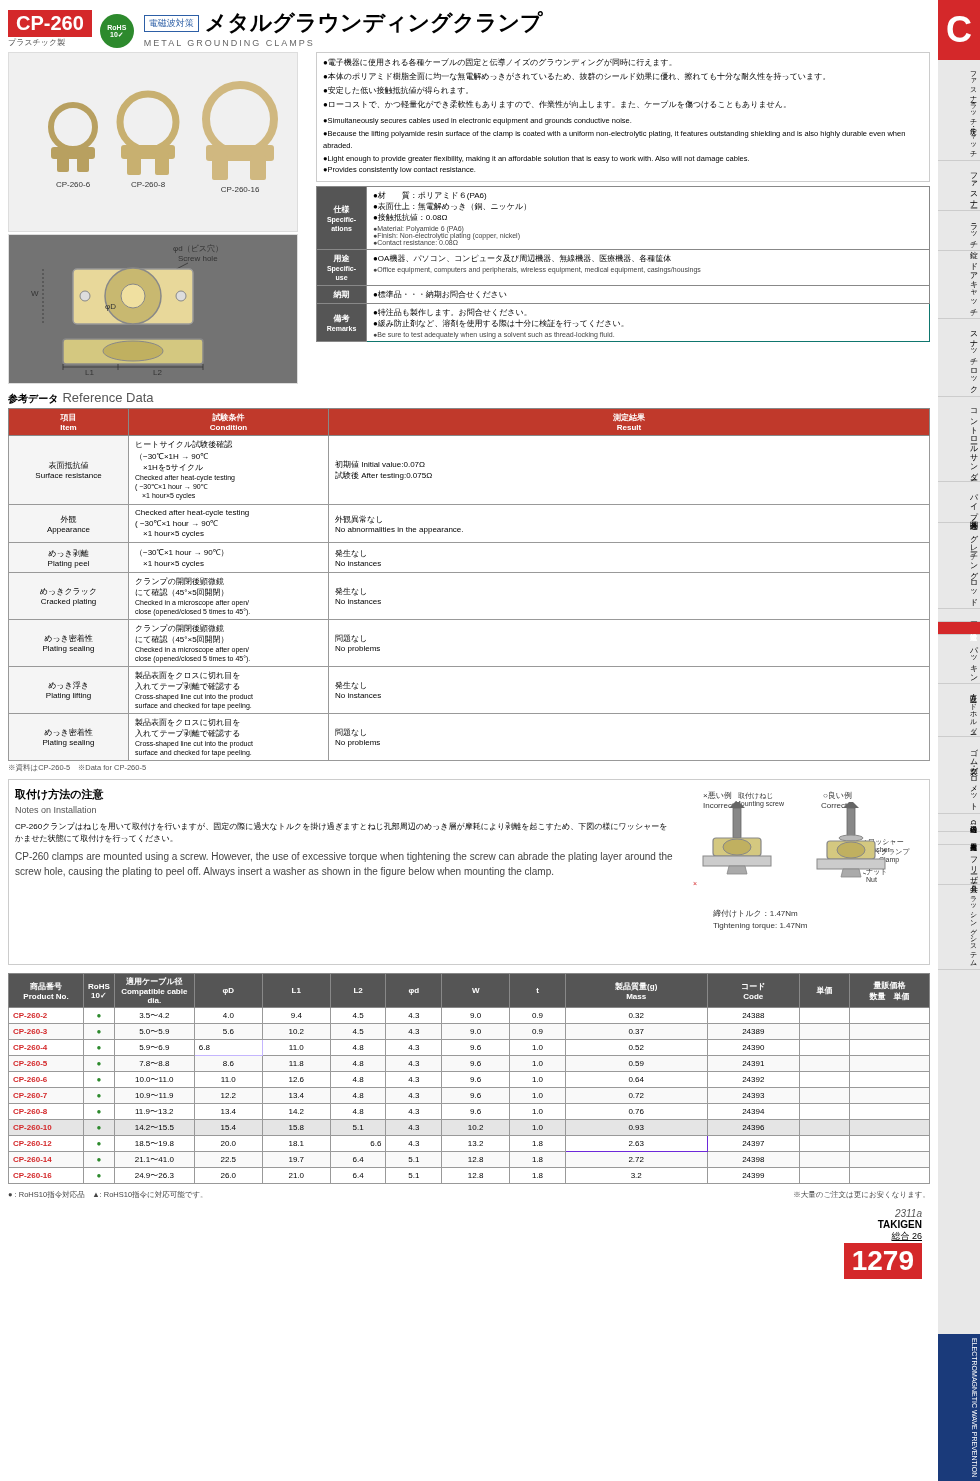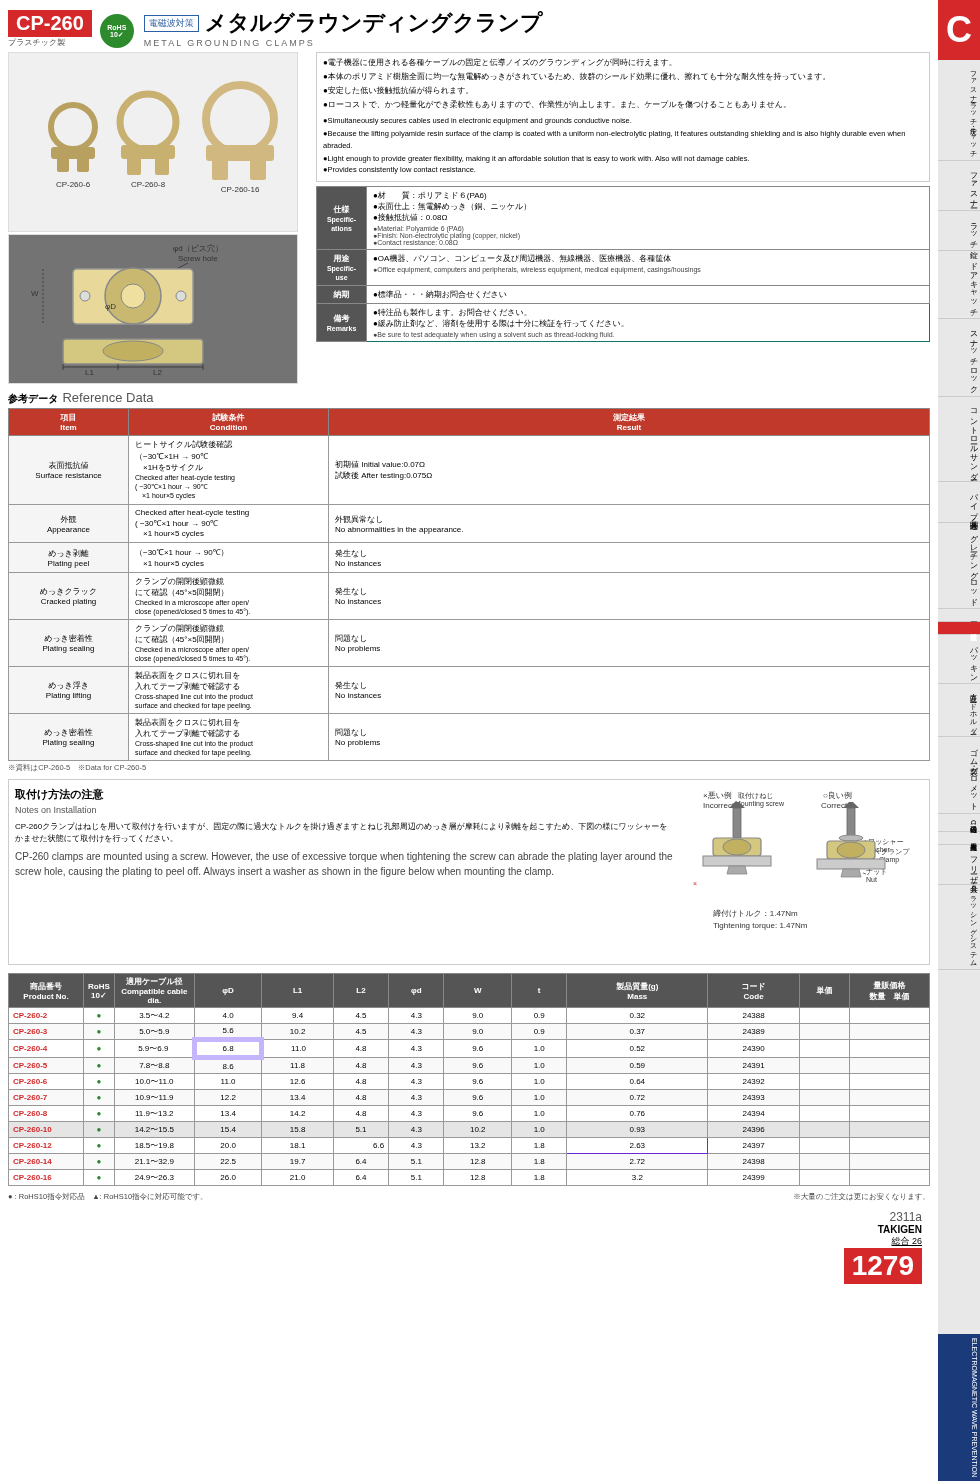--- a/index.html
+++ b/index.html
@@ -353,21 +353,21 @@
             <td style="border:1px solid #999; padding:2px 4px; text-align:center;">0.9</td>
             <td style="border:1px solid #999; padding:2px 4px; text-align:center;">0.37</td>
             <td style="border:1px solid #999; padding:2px 4px; text-align:center;">24389</td>
             <td style="border:1px solid #999; padding:2px 4px;"></td>
             <td style="border:1px solid #999; padding:2px 4px;"></td>
           </tr>
           <tr>
             <td style="border:1px solid #999; padding:2px 4px; color:#d4282a; font-weight:bold;">CP-260-4</td>
             <td style="border:1px solid #999; padding:2px 4px; text-align:center; color:#2d8a2d;">●</td>
             <td style="border:1px solid #999; padding:2px 4px; text-align:center;">5.9〜6.9</td>
-            <td style="border:5px solid #c4b5fd; padding:2px 4px; text-align:center;">6.8</td>
+            <td style="border:1px solid #c4b5fd; padding:2px 4px; ">6.8</td>
             <td style="border:1px solid #999; padding:2px 4px; text-align:center;">11.0</td>
             <td style="border:1px solid #999; padding:2px 4px; text-align:center;">4.8</td>
             <td style="border:1px solid #999; padding:2px 4px; text-align:center;">4.3</td>
             <td style="border:1px solid #999; padding:2px 4px; text-align:center;">9.6</td>
             <td style="border:1px solid #999; padding:2px 4px; text-align:center;">1.0</td>
             <td style="border:1px solid #999; padding:2px 4px; text-align:center;">0.52</td>
             <td style="border:1px solid #999; padding:2px 4px; text-align:center;">24390</td>
             <td style="border:1px solid #999; padding:2px 4px;"></td>
             <td style="border:1px solid #999; padding:2px 4px;"></td>
           </tr>
@@ -457,21 +457,21 @@
             <td style="border:1px solid #999; padding:2px 4px; text-align:center;">13.2</td>
             <td style="border:1px solid #999; padding:2px 4px; text-align:center;">1.8</td>
             <td style="border:1px solid #6d28d9; padding:2px 4px; text-align:center;">2.63</td>
             <td style="border:1px solid #999; padding:2px 4px; text-align:center;">24397</td>
             <td style="border:1px solid #999; padding:2px 4px;"></td>
             <td style="border:1px solid #999; padding:2px 4px;"></td>
           </tr>
           <tr style="background:#f9f9f9;">
             <td style="border:1px solid #999; padding:2px 4px; color:#d4282a; font-weight:bold;">CP-260-14</td>
             <td style="border:1px solid #999; padding:2px 4px; text-align:center; color:#2d8a2d;">●</td>
-            <td style="border:1px solid #999; padding:2px 4px; text-align:center;">21.1〜32.9</td>
+            <td style="border:1px solid #999; padding:2px 4px; text-align:center;">21.1〜41.0</td>
             <td style="border:1px solid #999; padding:2px 4px; text-align:center;">22.5</td>
             <td style="border:1px solid #999; padding:2px 4px; text-align:center;">19.7</td>
             <td style="border:1px solid #999; padding:2px 4px; text-align:center;">6.4</td>
             <td style="border:1px solid #999; padding:2px 4px; text-align:center;">5.1</td>
             <td style="border:1px solid #999; padding:2px 4px; text-align:center;">12.8</td>
             <td style="border:1px solid #999; padding:2px 4px; text-align:center;">1.8</td>
             <td style="border:1px solid #999; padding:2px 4px; text-align:center;">2.72</td>
             <td style="border:1px solid #999; padding:2px 4px; text-align:center;">24398</td>
             <td style="border:1px solid #999; padding:2px 4px;"></td>
             <td style="border:1px solid #999; padding:2px 4px;"></td>
@@ -499,21 +499,21 @@
       <div style="font-size:7.5px; color:#444;">
         <span>● : RoHS10指令対応品　▲: RoHS10指令に対応可能です。</span>
       </div>
       <div style="font-size:7.5px; color:#444;">
         <span>※大量のご注文は更にお安くなります。</span>
       </div>
     </div>
 
     <div style="display:flex; justify-content:flex-end; align-items:flex-end; margin-top:8px; padding-right:8px;">
       <div style="text-align:right;">
-        <div style="font-size:12px; color:#555;">2311a</div>
+        <div style="font-size:10px; color:#555;font-style:italic;">2311a</div>
         <div style="font-size:10px; font-weight:bold;">TAKIGEN</div>
         <div style="font-size:9px;text-decoration:underline;">総合 26</div>
         <div style="font-size:28px; font-weight:bold; background:#d4282a; color:#fff; padding:2px 8px; display:inline-block;">1279</div>
       </div>
     </div>
 
   </div>
 </div>
 
 </body></html>

